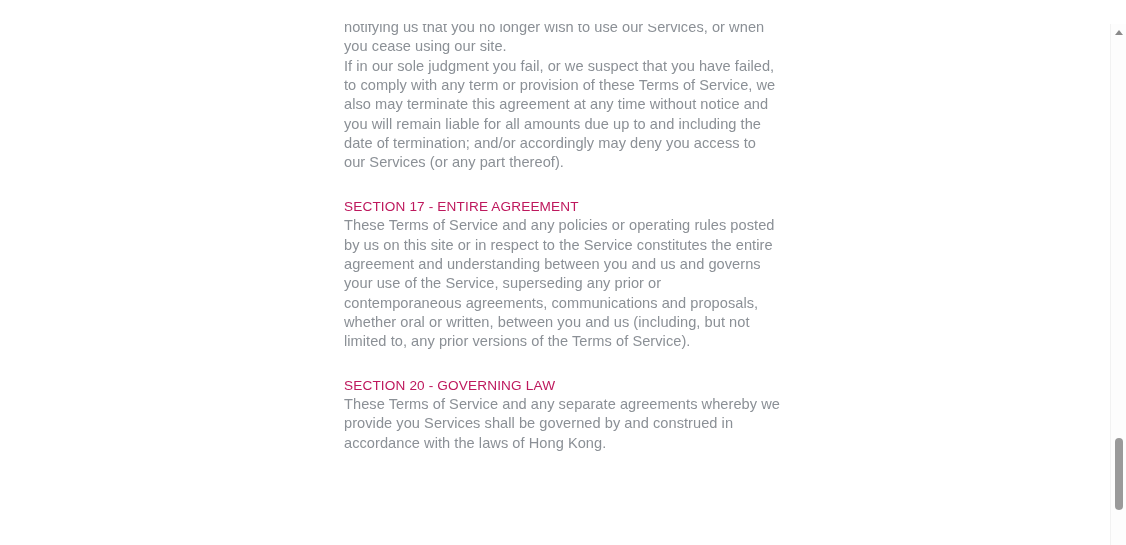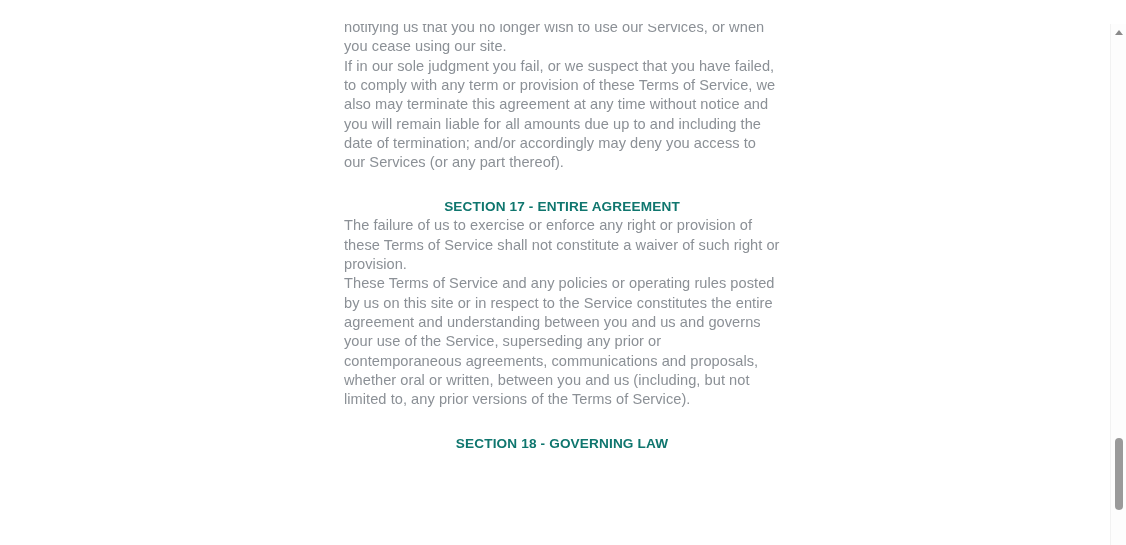--- a/index.html
+++ b/index.html
@@ -39,25 +39,24 @@
 
   .tos-block + .tos-block.has-heading {
     margin-top: 24px;
   }
 
   .section-heading {
     margin: 0;
     padding: 0;
     font-size: 13.6px;
     line-height: 19.4px;
-    font-weight: bold;
+    font-weight: normal;
     letter-spacing: 0.15px;
-    color: #0f766e;
+    color: #be185d;
     font-family: "Liberation Sans", sans-serif;
-    text-align: center;
   }
 
   .section-para {
     margin: 0;
     padding: 0;
     font-size: 14.6px;
     line-height: 19.35px;
     color: #8b9096;
     font-family: "Liberation Sans", sans-serif;
     letter-spacing: 0.05px;
@@ -120,25 +119,25 @@
 
 <div id="page">
 
   <div class="doc-column">
       <div class="tos-block">
         <p class="section-para">notifying us that you no longer wish to use our Services, or when you cease using our site.</p>
         <p class="section-para">If in our sole judgment you fail, or we suspect that you have failed, to comply with any term or provision of these Terms of Service, we also may terminate this agreement at any time without notice and you will remain liable for all amounts due up to and including the date of termination; and/or accordingly may deny you access to our Services (or any part thereof).</p>
       </div>
       <div class="tos-block has-heading">
         <h2 class="section-heading">SECTION 17 - ENTIRE AGREEMENT</h2>
-        <p class="section-para">The failure of us to exercise or enforce any right or provision of these Terms of Service shall not constitute a waiver of such right or provision.</p>
         <p class="section-para">These Terms of Service and any policies or operating rules posted by us on this site or in respect to the Service constitutes the entire agreement and understanding between you and us and governs your use of the Service, superseding any prior or contemporaneous agreements, communications and proposals, whether oral or written, between you and us (including, but not limited to, any prior versions of the Terms of Service).</p>
       </div>
       <div class="tos-block has-heading">
-        <h2 class="section-heading">SECTION 18 - GOVERNING LAW</h2>
+        <h2 class="section-heading">SECTION 20 - GOVERNING LAW</h2>
+        <p class="section-para">These Terms of Service and any separate agreements whereby we provide you Services shall be governed by and construed in accordance with the laws of Hong Kong.</p>
       </div>
     </div>
 
   <div class="scrollbar">
     <div class="sb-arrow up">
       <span class="tri"></span>
     </div>
     <div class="sb-track">
       <div class="sb-thumb" style="top: 398px; height: 72px; background: rgb(154, 154, 154);"></div>
     </div>

